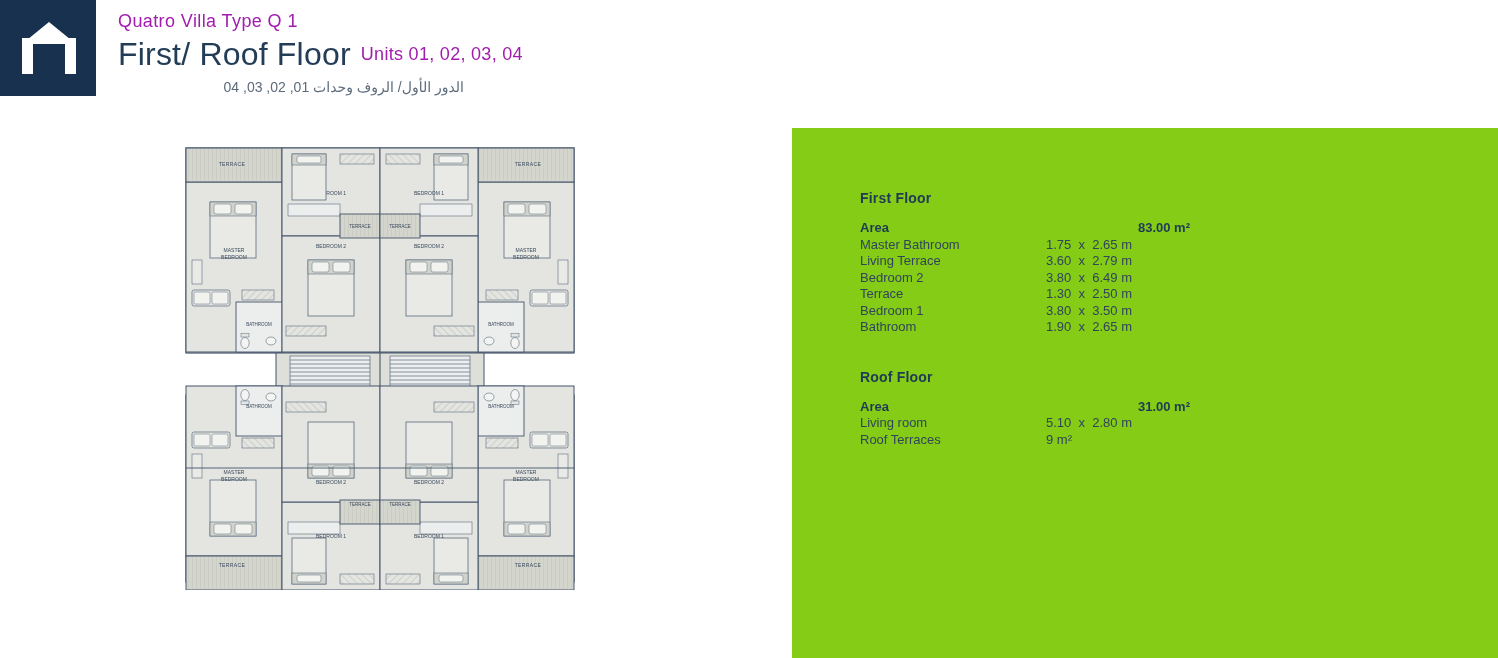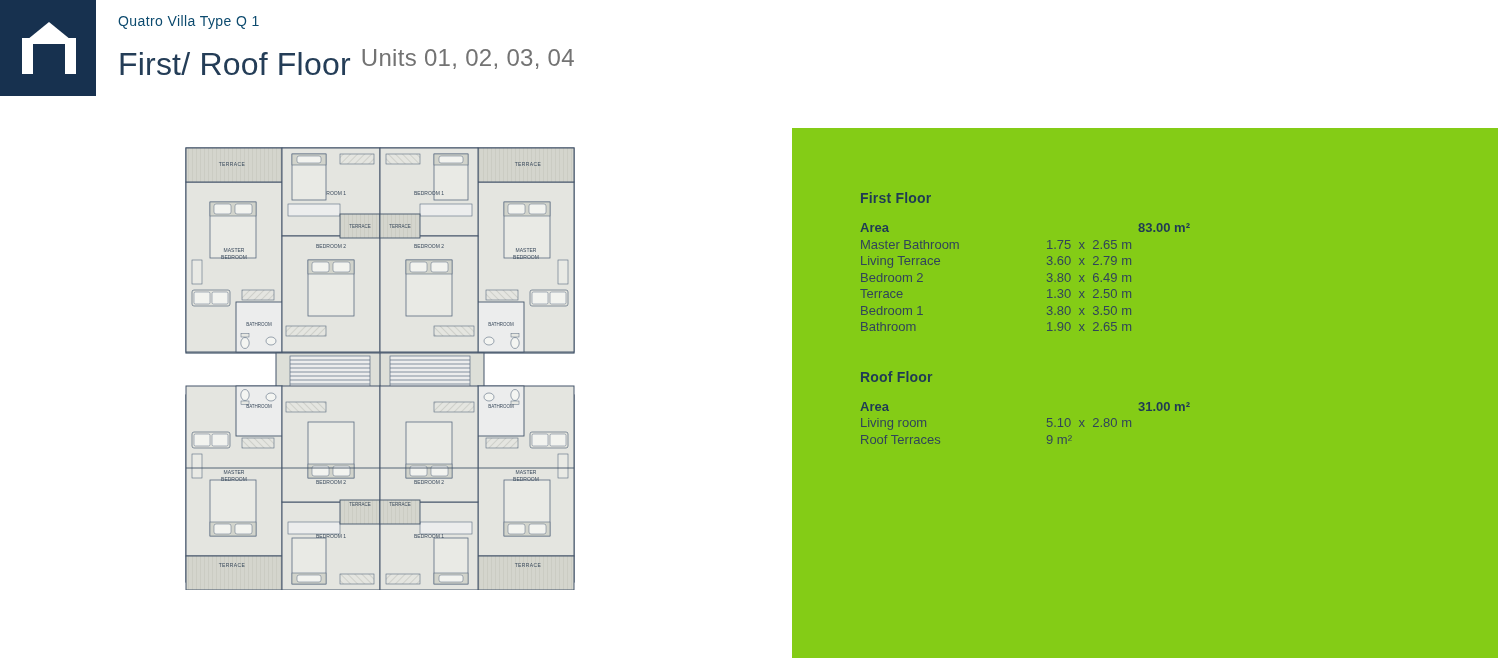--- a/index.html
+++ b/index.html
@@ -66,43 +66,43 @@
     height: 18px;
     background: #17314f;
   }
 
   .header-text {
     position: absolute;
     left: 118px;
     top: 10px;
   }
   .subtitle-top {
-    font-size: 14px;
-    color: #0c4a6e;
+    font-size: 18px;
+    color: #a21caf;
     letter-spacing: 0.4px;
     font-weight: 400;
-    margin: 0 0 12px 0;
+    margin: 0 0 2px 0;
     line-height: 22px;
   }
   .title-row {
     display: flex;
-    align-items: flex-start;
+    align-items: center;
     gap: 10px;
   }
   .title-main {
     font-size: 32px;
     color: #243d57;
     font-weight: 400;
     letter-spacing: 0.2px;
     line-height: 40px;
     white-space: nowrap;
   }
   .title-units {
-    font-size: 24px;
-    color: #737373;
+    font-size: 18px;
+    color: #a21caf;
     letter-spacing: 0.3px;
     white-space: nowrap;
   }
   .title-arabic {
     font-size: 14px;
     color: #5b6b7c;
     margin-top: 5px;
     direction: rtl;
     text-align: right;
     width: 346px;
@@ -189,20 +189,21 @@
     <div class="notch"></div>
   </div>
 </div>
 
 <div class="header-text">
   <div class="subtitle-top">Quatro Villa Type Q 1</div>
   <div class="title-row">
     <div class="title-main">First/ Roof Floor</div>
     <div class="title-units">Units 01, 02, 03, 04</div>
   </div>
+  <div class="title-arabic">الدور الأول/ الروف وحدات 01, 02, 03, 04</div>
 </div>
 
 <div class="plan-wrap" id="left-plan">
 <svg class="plan-svg" viewBox="0 0 400 450" width="400" height="450" xmlns="http://www.w3.org/2000/svg">
   <defs>
     <pattern id="hatch" width="5" height="5" patternUnits="userSpaceOnUse" patternTransform="rotate(45)">
       <line x1="0" y1="0" x2="0" y2="5" stroke="#b9bcb5" stroke-width="1"></line>
     </pattern>
     <pattern id="woodv" width="4" height="4" patternUnits="userSpaceOnUse">
       <rect width="4" height="4" fill="#d4d5cd"></rect>

